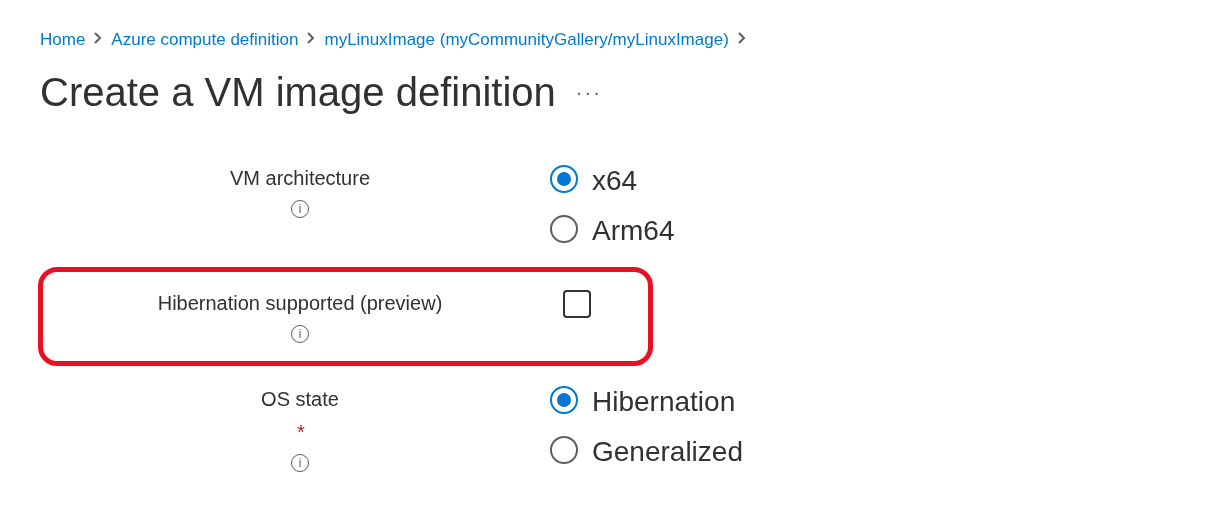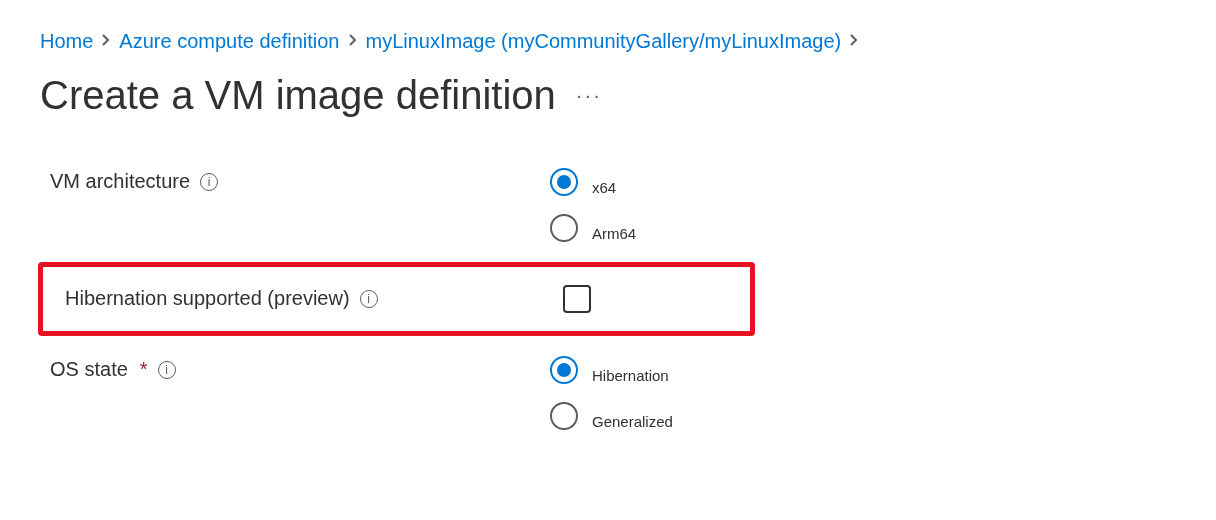--- a/index.html
+++ b/index.html
@@ -7,21 +7,21 @@
       font-family: "Segoe UI", -apple-system, BlinkMacSystemFont, sans-serif;
       background: #ffffff;
       color: #323130;
       padding: 30px 40px;
       width: 1216px;
     }
     .breadcrumb {
       display: flex;
       align-items: center;
       gap: 8px;
-      font-size: 20px;
+      font-size: 17px;
       margin-bottom: 20px;
     }
     .breadcrumb a {
       color: #0078d4;
       text-decoration: none;
       cursor: pointer;
     }
     .chevron { color: #605e5c; font-size: 16px; }
     .title-row {
       display: flex;
@@ -47,31 +47,32 @@
       padding-left: 10px;
     }
     .label-cell {
       width: 500px;
       display: flex;
       align-items: center;
       gap: 10px;
       font-size: 20px;
       color: #323130;
       padding-top: 2px;
+      flex-direction: column;
     }
     .control-cell {
       display: flex;
       flex-direction: column;
       gap: 18px;
     }
     .radio-opt {
       display: flex;
-      align-items: flex-end;
+      align-items: flex-start;
       gap: 14px;
-      font-size: 15px;
+      font-size: 28px;
       color: #323130;
       cursor: pointer;
     }
     .radio-outer {
       width: 28px; height: 28px;
       border: 2px solid #605e5c;
       border-radius: 50%;
       display: flex; align-items: center; justify-content: center;
     }
     .radio-outer.checked { border-color: #0078d4; }
@@ -93,25 +94,25 @@
       border-radius: 50%;
       display: inline-flex;
       align-items: center; justify-content: center;
       font-size: 12px;
       color: #605e5c;
       cursor: pointer;
     }
     .req { color: #a4262c; margin-left: 2px; }
     .highlight-box {
       border: 5px solid #e81123;
-      border-radius: 4px;
+      border-radius: 19px;
       padding: 18px 10px 18px 10px;
       margin-bottom: 20px;
       margin-left: -2px;
-      width: 717px;
+      width: 615px;
     }
     .highlight-box .form-row { margin-bottom: 0; padding-left: 12px; }
     .highlight-box .label-cell { width: 470px; }
   </style>
 </head>
 <body>
 
 <div class="breadcrumb">
   <a>Home</a>
   <span class="chevron">

